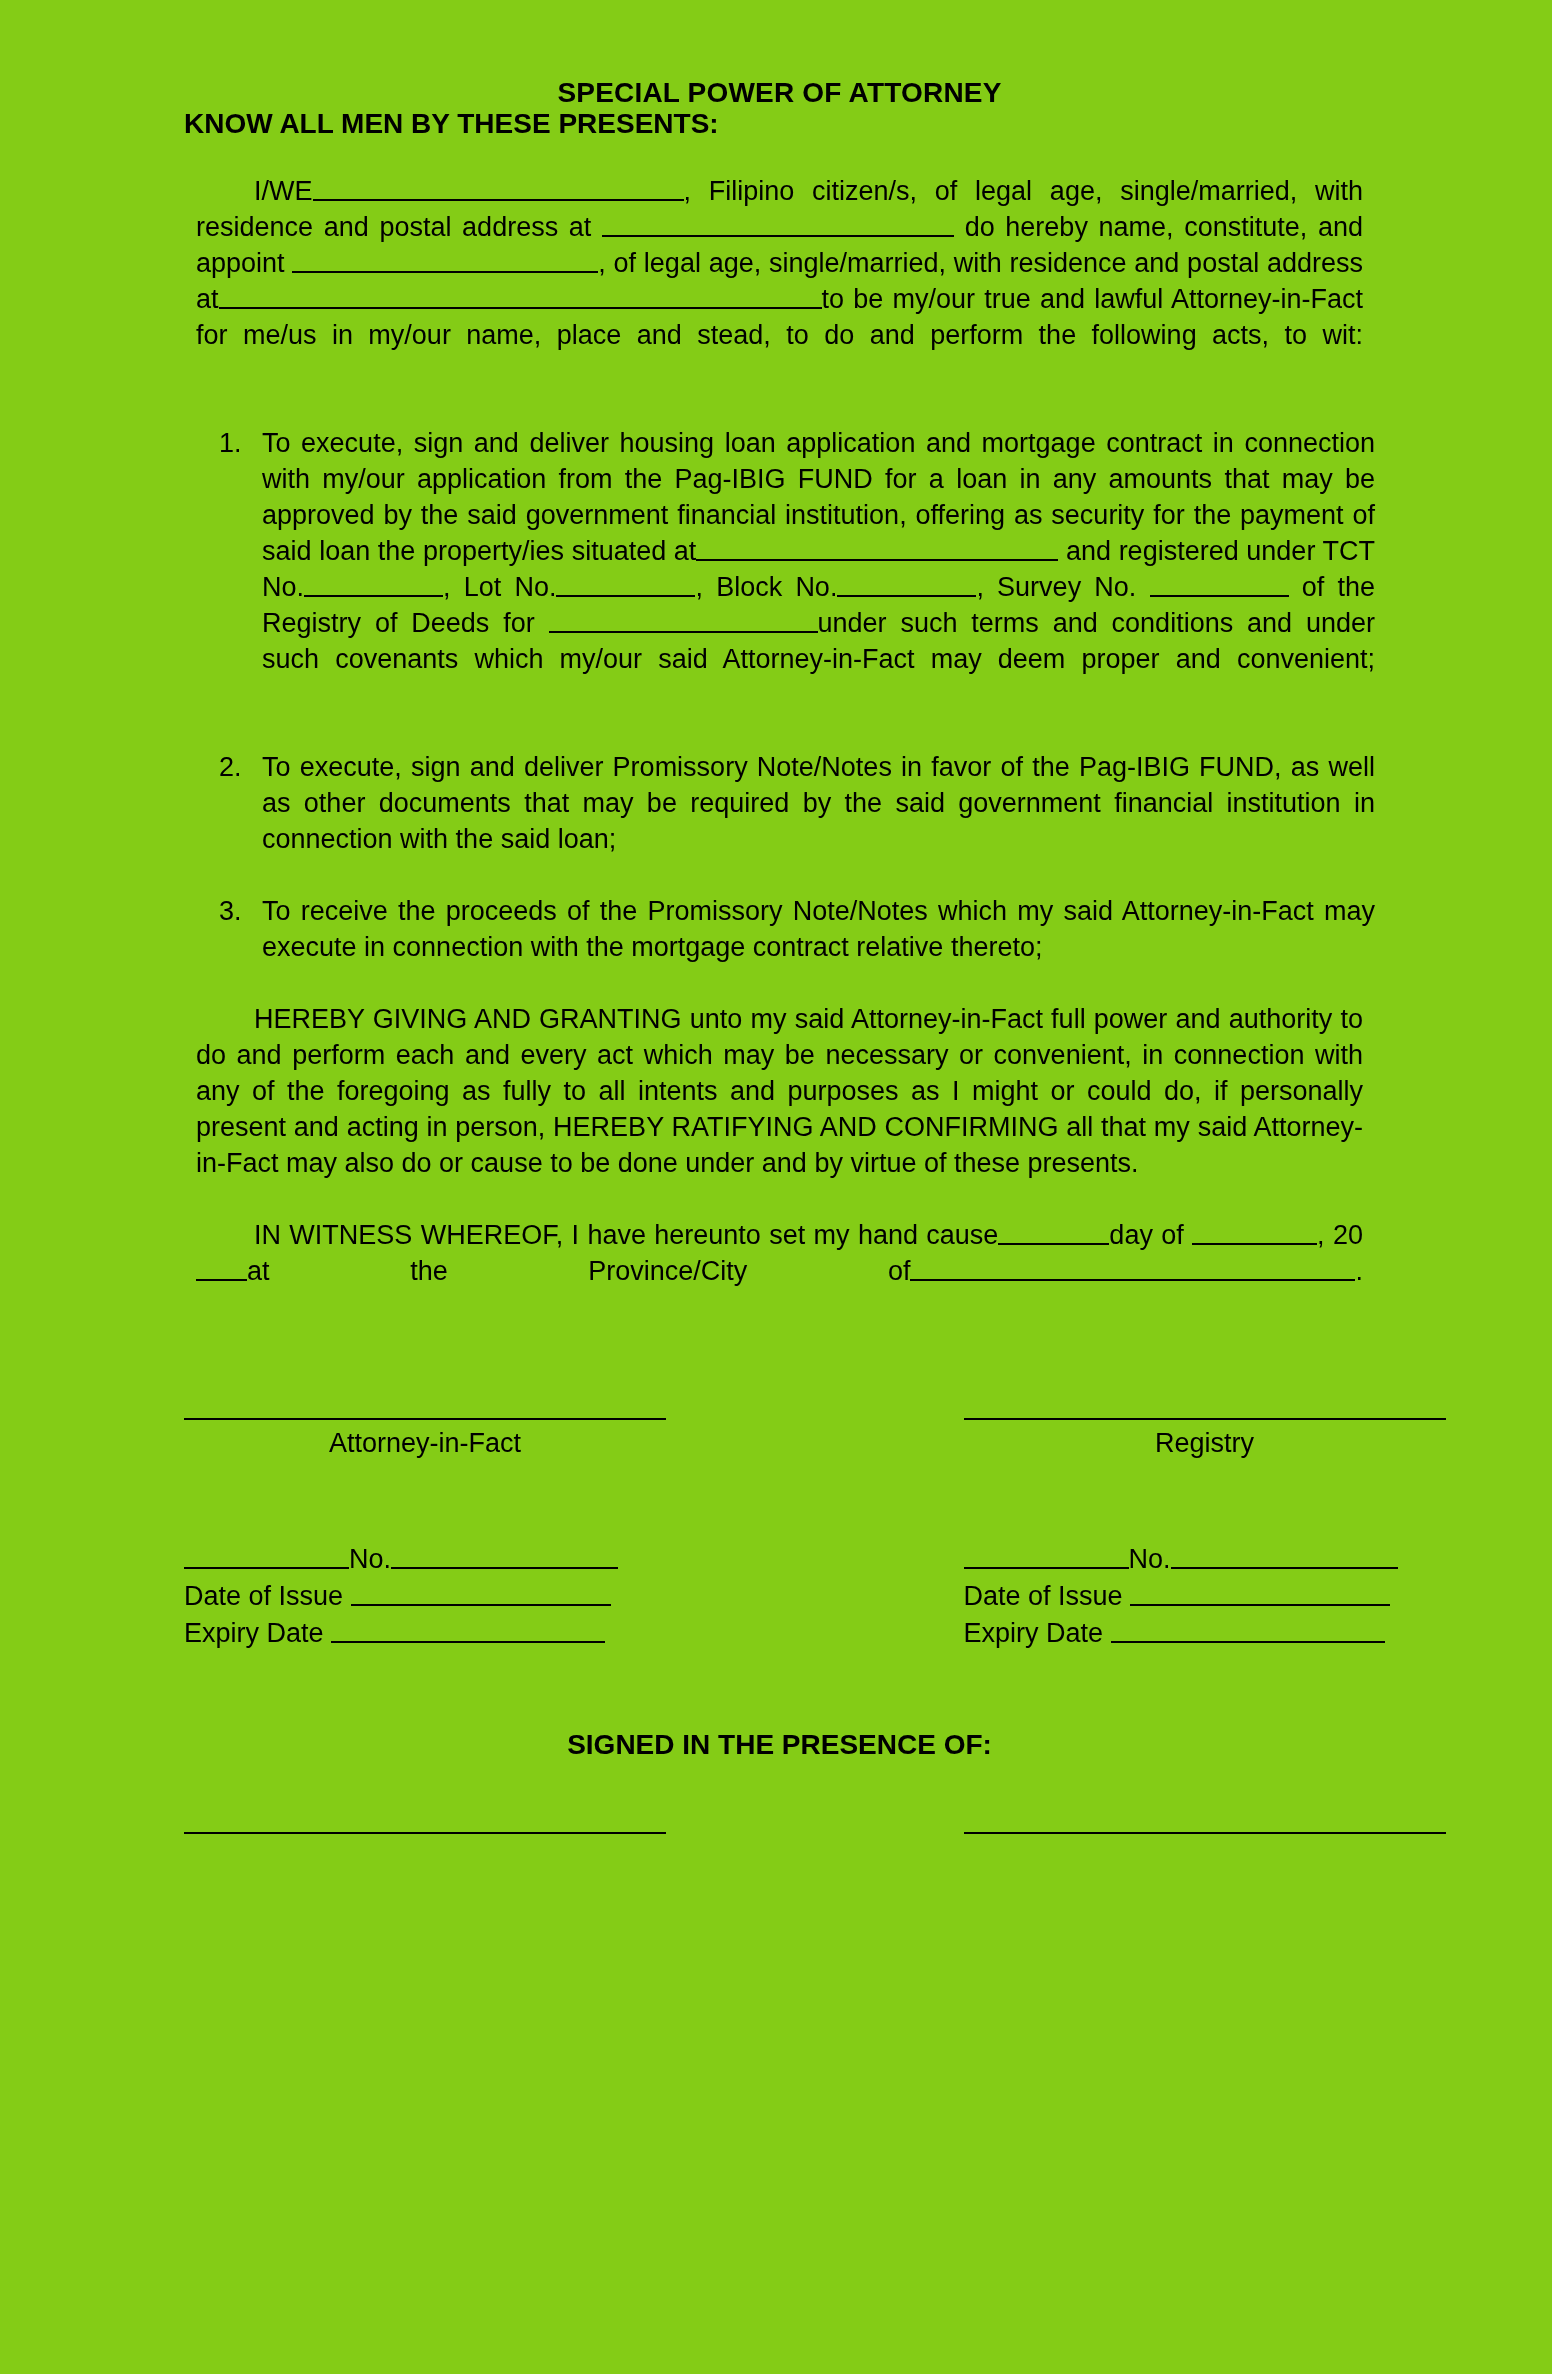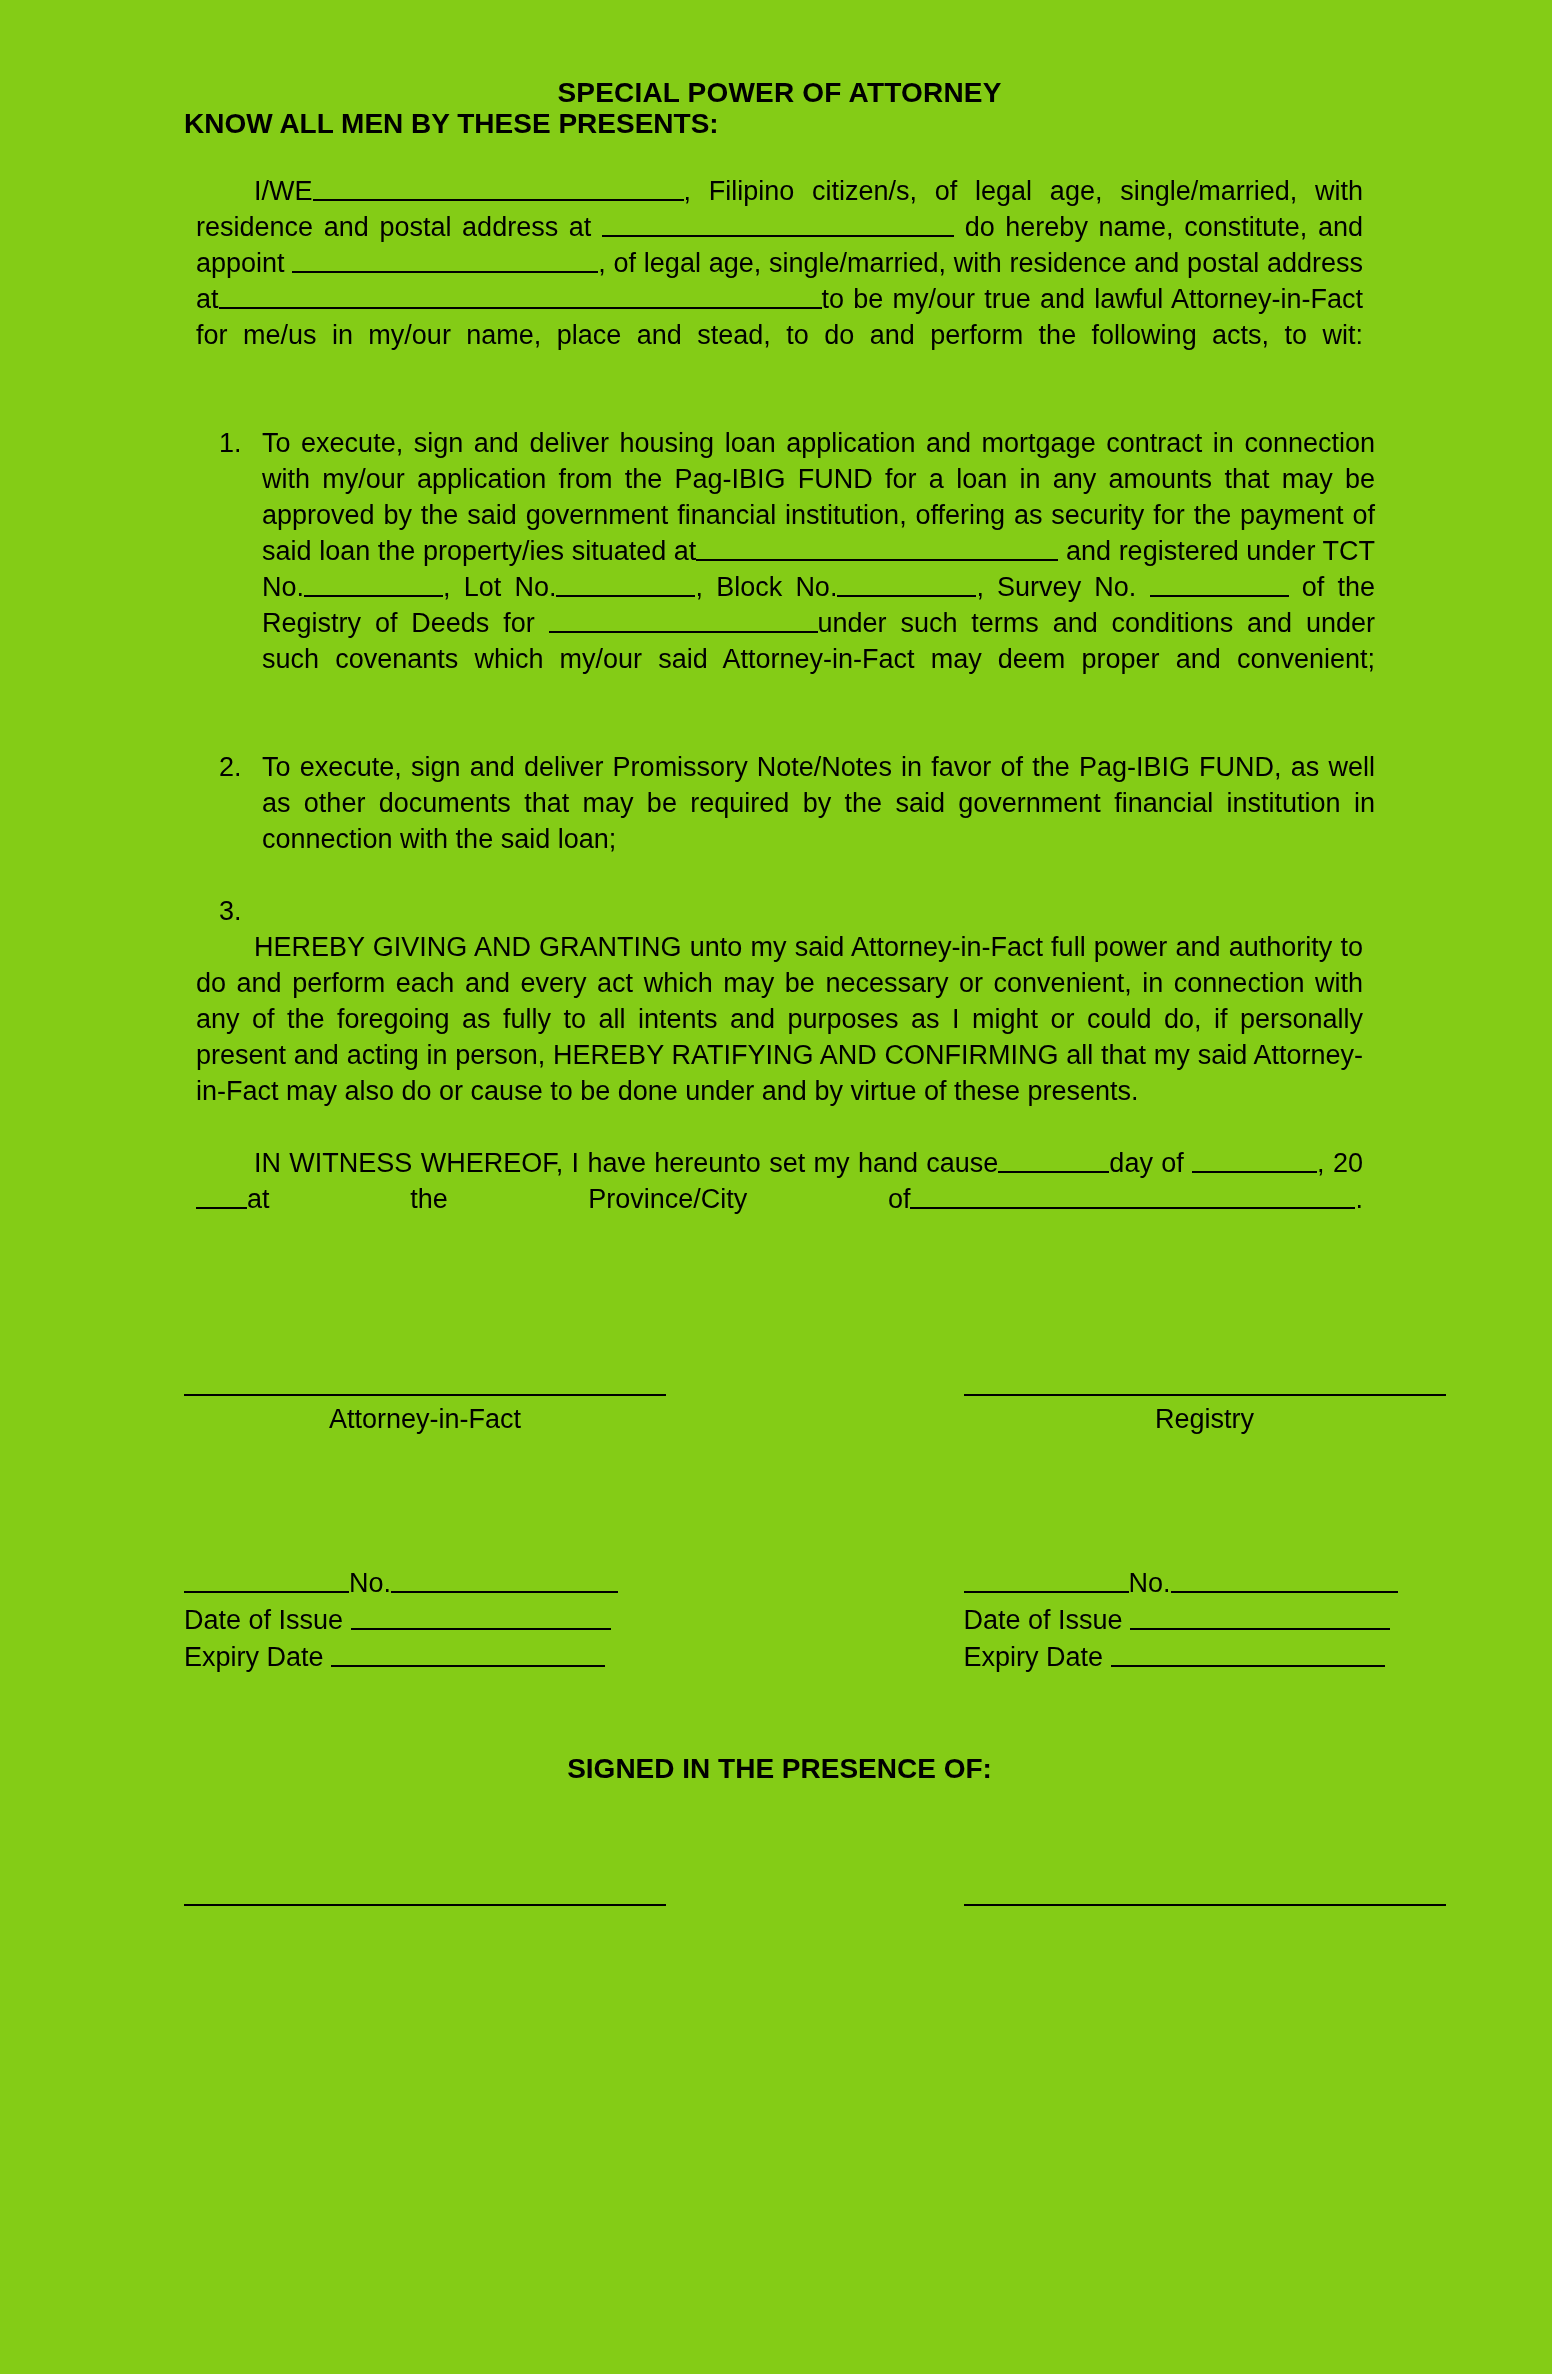--- a/index.html
+++ b/index.html
@@ -92,21 +92,20 @@
   .li-gap { height: 36px; }
 
   
   .sig-row {
     display: flex;
     width: 100%;
   }
   .sig-col {
     width: 50%;
     box-sizing: border-box;
-    margin-top: 48px;
   }
   .sig-col.right { padding-left: 184px; }
 
   .sigline {
     border-top: 2.8px solid #000;
     width: 482px;
     height: 0;
   }
   .sig-caption {
     font-size: 27px;
@@ -166,20 +165,21 @@
         </span>
       </li>
       <li class="li-gap"></li>
       <li>
         <span class="num">2.</span>
         <span>To execute, sign and deliver Promissory Note/Notes in favor of the Pag-IBIG FUND, as well as other documents that may be required by the said government financial institution in connection with the said loan;</span>
       </li>
       <li class="li-gap"></li>
       <li>
         <span class="num">3.</span>
+        <span>To receive the proceeds of the Promissory Note/Notes which my said Attorney-in-Fact may execute in connection with the mortgage contract relative thereto;</span>
       </li>
     </ol>
 
     <div class="para" style="margin-top:36px">
       <span class="indent"></span><span>HEREBY GIVING AND GRANTING unto my said Attorney-in-Fact full power and authority to do and perform each and every act which may be necessary or convenient, in connection with any of the foregoing as fully to all intents and purposes as I might or could do, if personally present and acting in person, HEREBY RATIFYING AND CONFIRMING all that my said Attorney-in-Fact may also do or cause to be done under and by virtue of these presents.</span>
     </div>
 
     <div class="para justify-all" style="margin-top:36px">
       <span class="indent"></span><span>IN WITNESS WHEREOF, I have hereunto set my hand cause</span><span class="blank" style="width:111px"></span><span>day of</span>
       <span class="blank" style="width:125px"></span><span>, 20</span><span class="blank" style="width:51px"></span><span>at the Province/City of</span><span class="blank" style="width:445px"></span><span>.</span>

